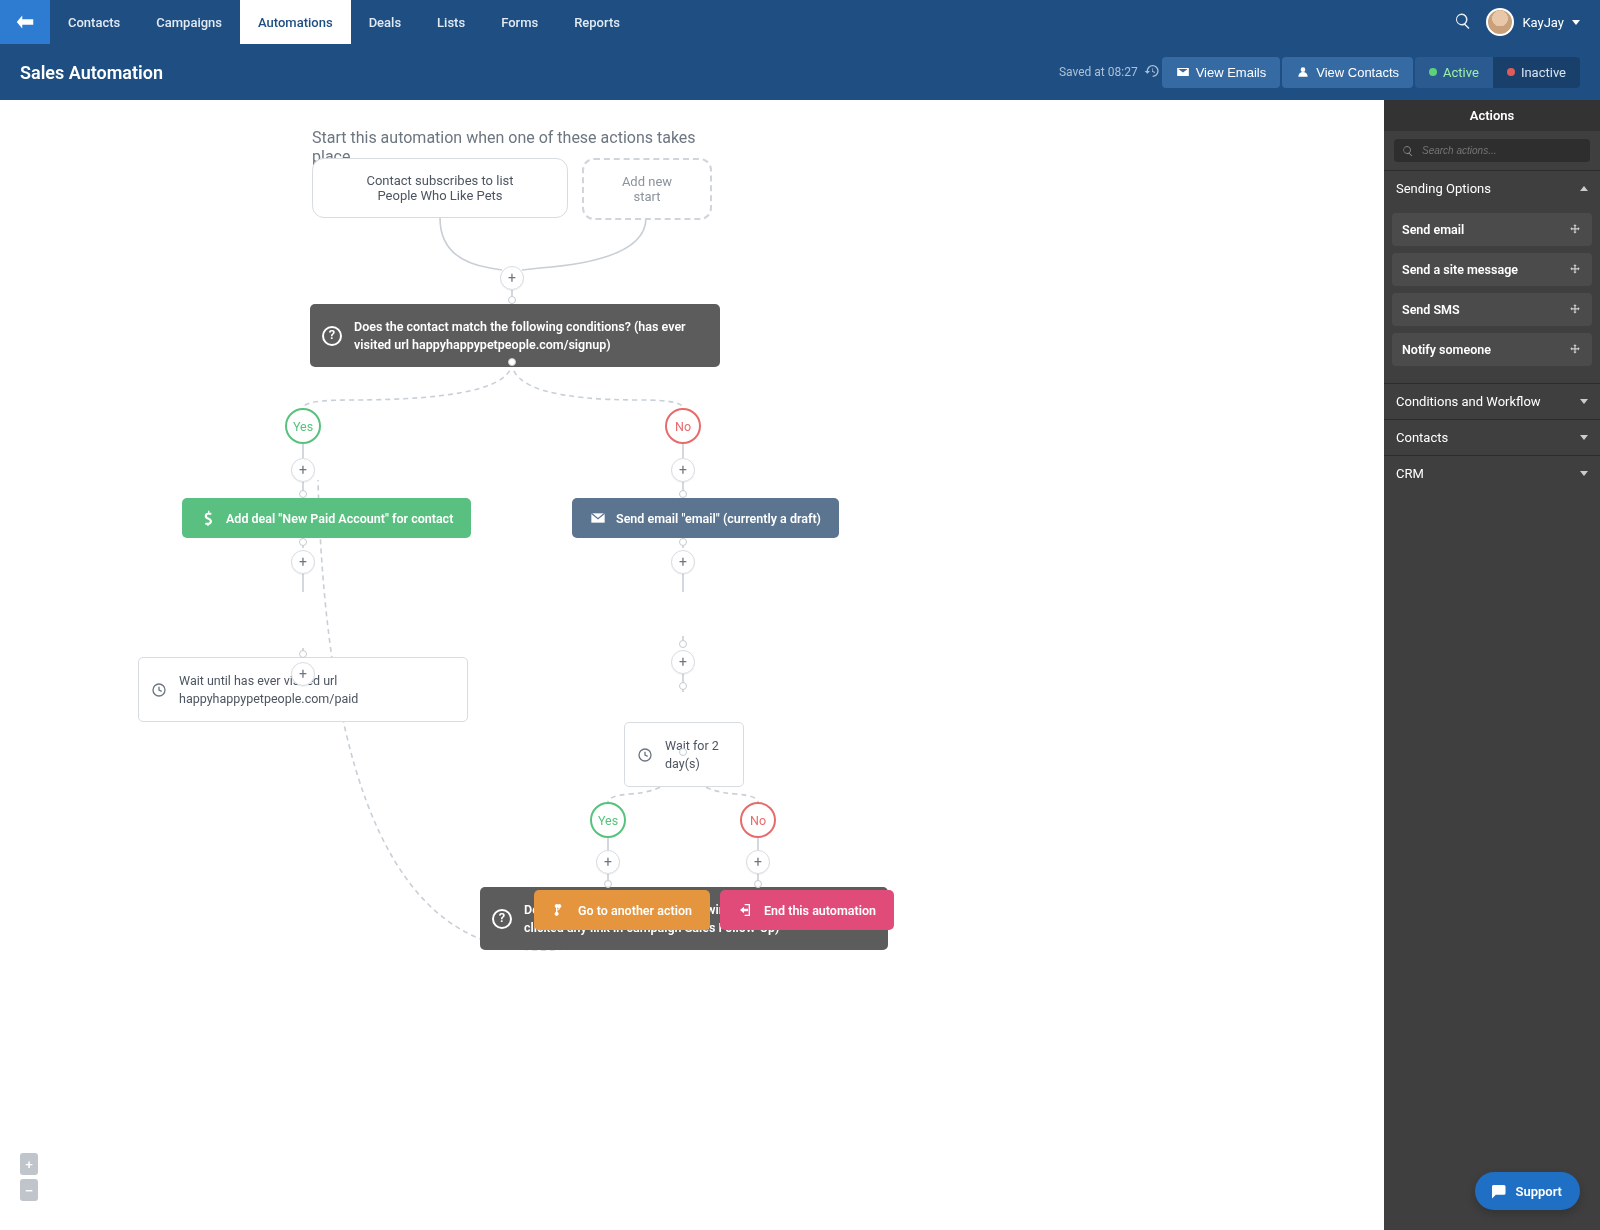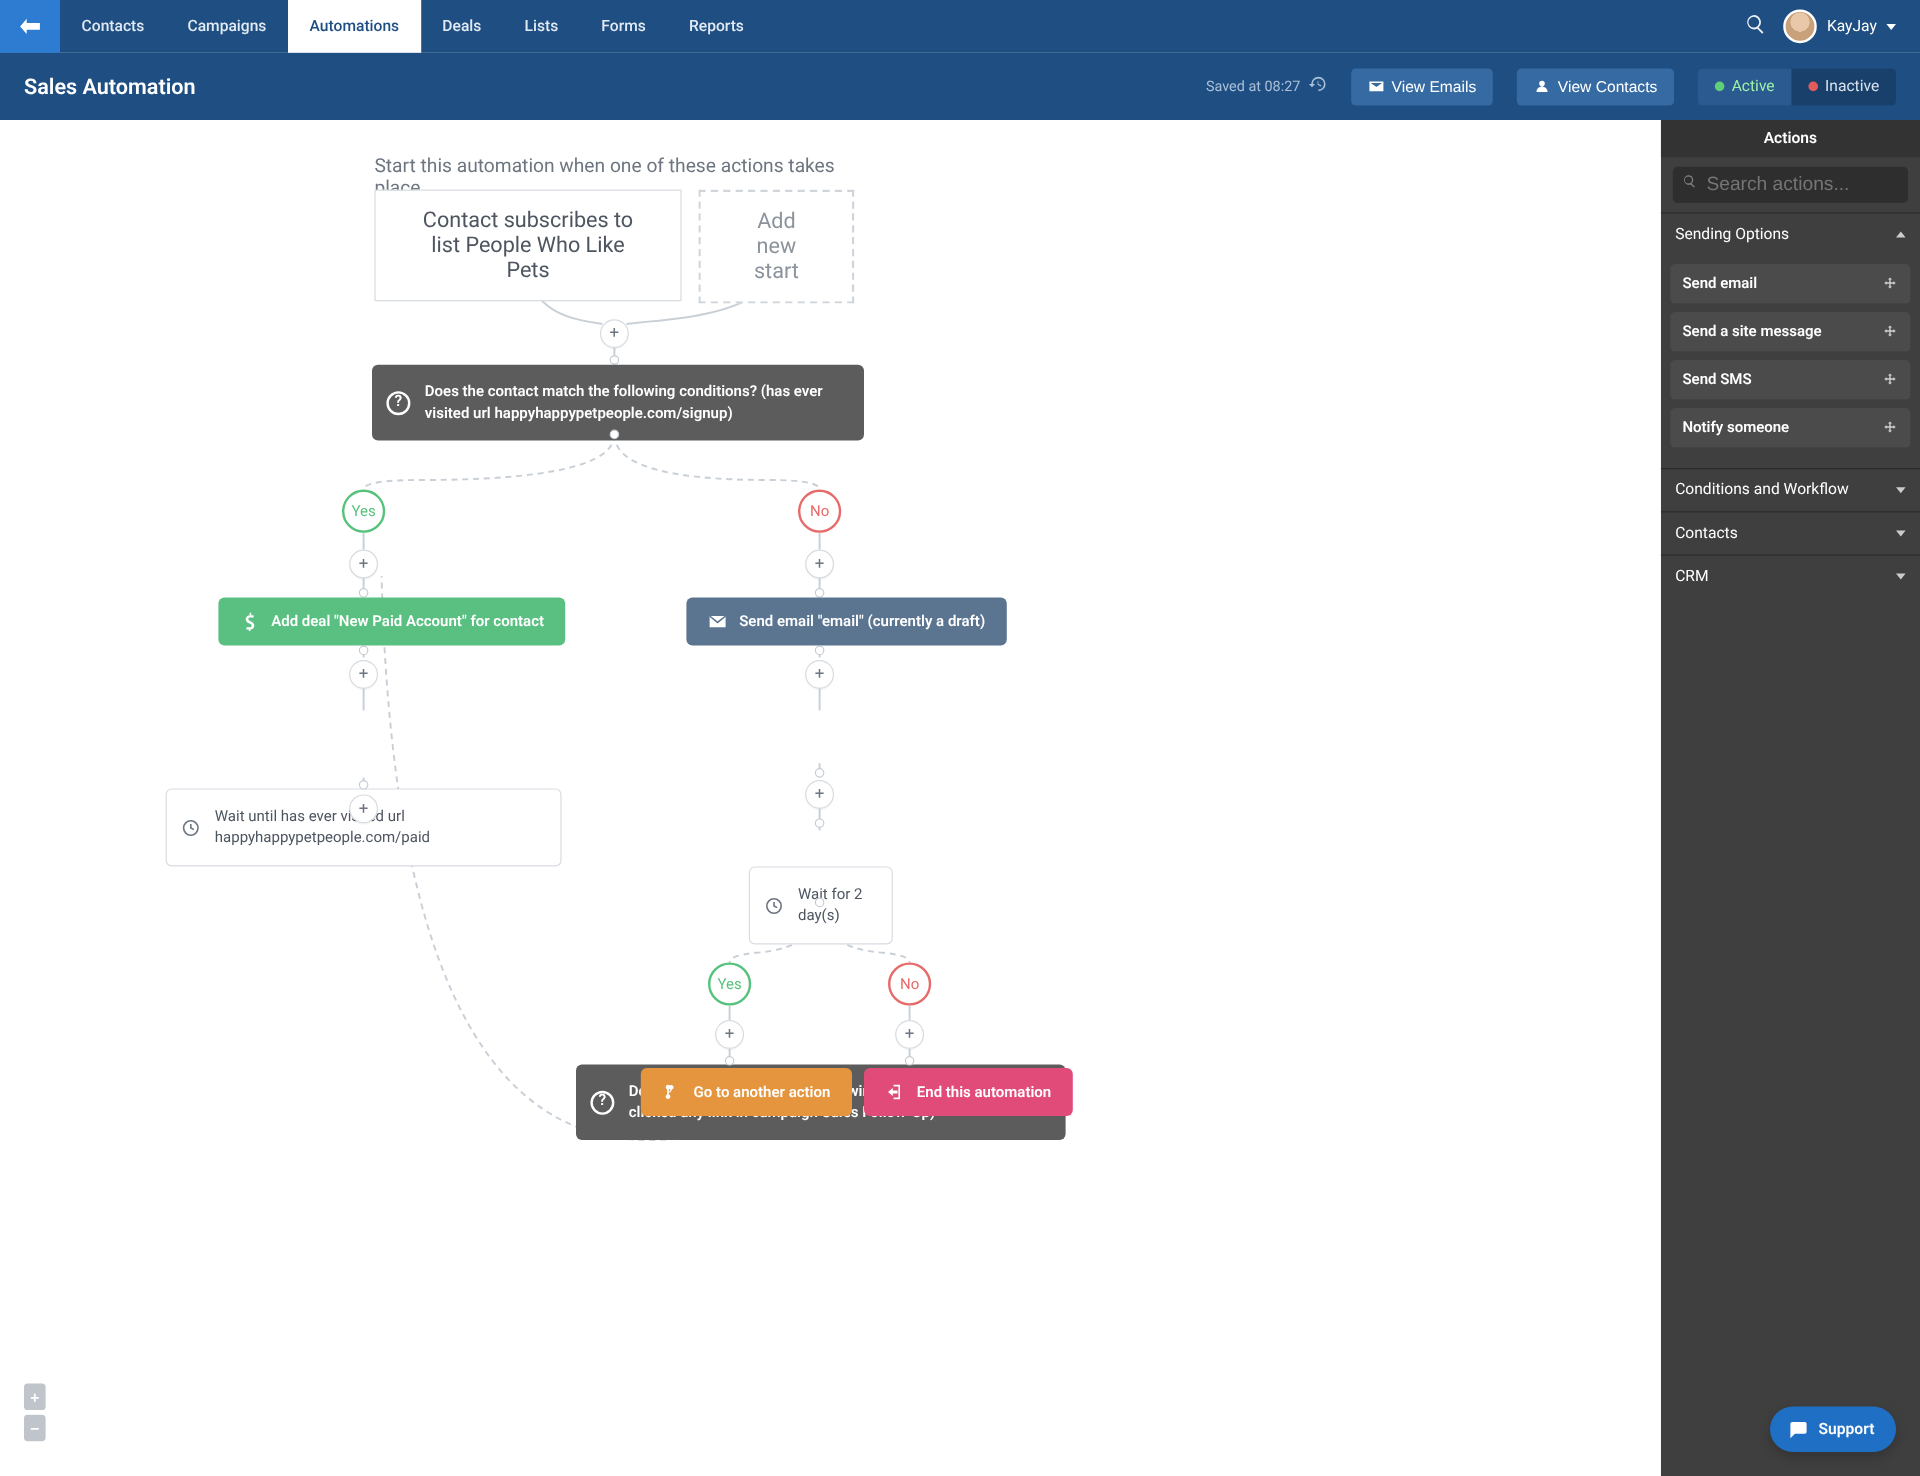--- a/index.html
+++ b/index.html
@@ -24,49 +24,49 @@
   .saved  { color:#aac0d8; font-size:12px; margin-right:6px }
   .hist svg{width:16px;height:16px;fill:#aac0d8}
   .btn { border:none; border-radius:4px; padding:8px 14px; font-size:13px; font-weight:500; display:inline-flex; align-items:center; gap:6px; cursor:pointer }
   .btn-blue { background:#356aa3; color:#fff }
   .toggle { display:flex; border-radius:4px; overflow:hidden }
   .tg { padding:8px 14px; font-size:13px; display:flex; align-items:center; gap:6px; cursor:pointer }
   .tg.active  { background:#2a5a8f; color:#9ff0a7 }
   .tg.inactive{ background:#18406b; color:#d9e3ef }
   .dot { width:8px;height:8px;border-radius:50% }
   .dot.g{background:#5fd07a}.dot.r{background:#e25b5b}
-  .subbar .btn,.subbar .toggle{margin-left:20px}
+  .subbar .btn,.subbar .toggle{margin-left:2px}
 
   .workspace { position:absolute; top:100px; bottom:0; left:0; right:0; display:flex }
   .canvas    { flex:1; position:relative; overflow:hidden; background:#fff }
   .sidebar   { width:216px; background:#3f3f3f; color:#d8d8d8; display:flex; flex-direction:column }
 
   
   .side-h    { background:#333; color:#fff; text-align:center; padding:8px 0; font-weight:600; font-size:13px }
   .side-search{ padding:8px 10px }
-  .side-search input{ width:100%; background:#2e2e2e; border:none; border-radius:4px; color:#ccc; padding:6px 10px 6px 28px; font-size:16px;}
+  .side-search input{ width:100%; background:#2e2e2e; border:none; border-radius:4px; color:#ccc; padding:6px 10px 6px 28px; font-size:10px;font-style:italic;}
   .side-search{position:relative}
   .side-search svg{position:absolute;left:18px;top:14px;width:12px;height:12px;fill:#888}
   .panel-h   { padding:10px 12px; font-weight:400; font-size:13px; display:flex; align-items:center; justify-content:space-between; cursor:pointer; color:#fff; border-top:1px solid #2c2c2c }
   .panel-h .caret{width:0;height:0;border-left:4px solid transparent;border-right:4px solid transparent}
   .panel-h.open .caret{border-bottom:5px solid #ccc}
   .panel-h:not(.open) .caret{border-top:5px solid #ccc}
   .panel-body{ padding:0 8px 10px }
   .action-item{ background:#4b4b4b; color:#fff; border-radius:4px; padding:9px 10px; margin:7px 0; display:flex; align-items:center; justify-content:space-between; font-size:12.5px; font-weight:600; cursor:grab }
   .action-item svg{width:14px;height:14px;fill:#d0d0d0}
 
   
   .zoom { position:absolute; left:20px; bottom:25px; width:18px; }
   .zoom button{ width:18px;height:22px;background:#bfc5ca;border:none;border-radius:3px;color:#fff;font-weight:700;font-size:13px;display:block;margin-bottom:4px;cursor:pointer}
 
   
   svg.flow { position:absolute; inset:0; width:100%; height:100% }
   .node { position:absolute; }
   .start-text{ color:#6d7680; font-size:16px; text-align:left; width:400px;}
-  .chip { background:#fff; border:1px solid #d7dce1; border-radius:1px; padding:14px 36px; color:#4d5560; font-size:18px; text-align:center }
+  .chip { background:#fff; border:1px solid #d7dce1; border-radius:12px; padding:14px 36px; color:#4d5560; font-size:13px; text-align:center }
   .chip.dashed{ border:2px dashed #cfd5da; color:#8b939c }
   .plus { width:24px;height:24px;border:1px solid #d7dce1;border-radius:50%;background:#fff;display:flex;align-items:center;justify-content:center;color:#6d7680;font-size:14px;font-weight:400;cursor:pointer;box-shadow:0 1px 1px rgba(0,0,0,.05)}
   .joint{width:8px;height:8px;border:1px solid #c5ccd2;border-radius:50%;background:#fff}
   .cond { background:#5c5c5c; color:#fff; border-radius:5px; padding:14px 18px 14px 44px; font-size:12.5px; font-weight:600; line-height:1.4; position:relative; max-width:410px }
   .cond .q { position:absolute;left:12px;top:50%;transform:translateY(-50%);width:20px;height:20px;border:2px solid #fff;border-radius:50%;display:flex;align-items:center;justify-content:center;font-size:13px}
   .yn { width:36px;height:36px;border-radius:50%;border:2px solid;display:flex;align-items:center;justify-content:center;font-size:12.5px;font-weight:400;background:#fff}
   .yn.yes{border-color:#57c27c;color:#57c27c}
   .yn.no {border-color:#e76b6b;color:#e76b6b}
   .act { color:#fff;border-radius:5px;padding:12px 18px;font-size:12.5px;font-weight:600;display:flex;align-items:center;gap:10px}
   .act svg{width:16px;height:16px;fill:#fff}

